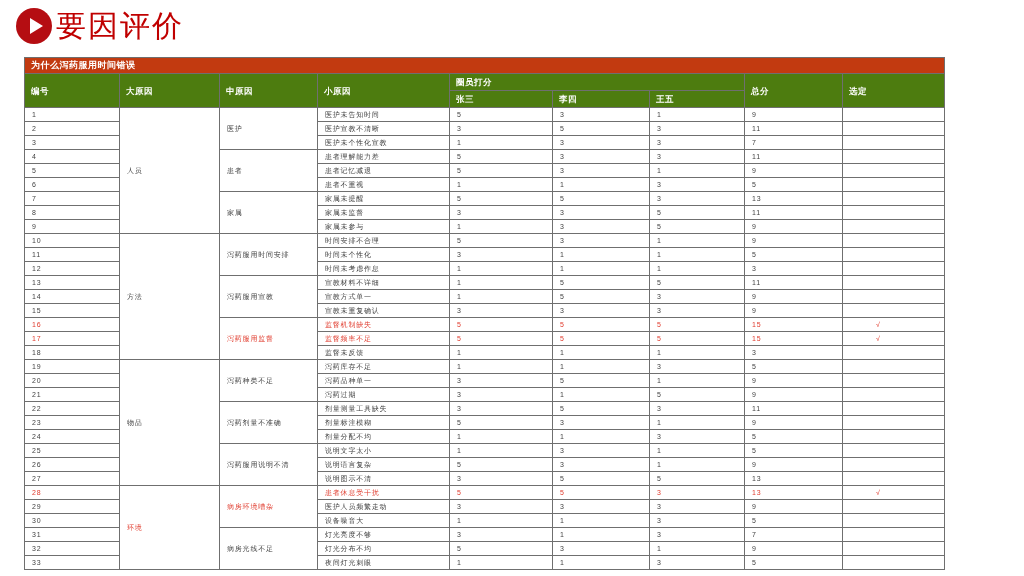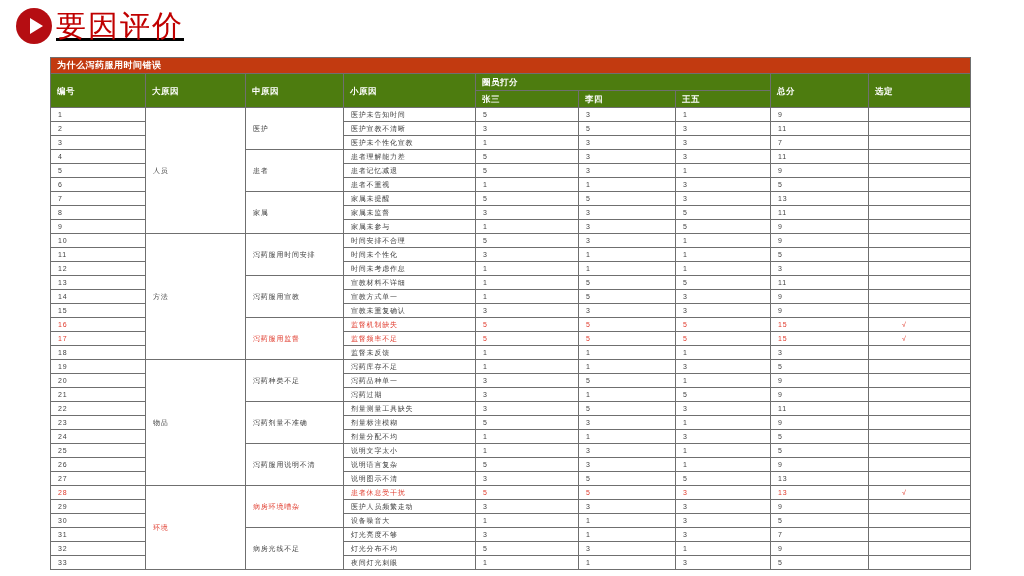--- a/index.html
+++ b/index.html
@@ -1,35 +1,35 @@
 <!DOCTYPE html>
 <html><head>
 <meta charset="utf-8">
 <style>
   html,body{margin:0;padding:0;}
   body{
     width:1024px;height:576px;overflow:hidden;background:#ffffff;
     font-family:"Liberation Sans","DejaVu Sans",sans-serif;
     position:relative;
   }
-  .title-bar{position:absolute;top:8px;left:16px;display:flex;align-items:center;gap:4px;text-decoration:underline;}
+  .title-bar{position:absolute;top:8px;left:16px;display:flex;align-items:center;gap:4px;}
   .play-icon{
     width:36px;height:36px;border-radius:50%;background:#b50d12;
     position:relative;flex:0 0 auto;
   }
   .play-icon .tri{
     position:absolute;left:14px;top:10px;width:0;height:0;
     border-left:13px solid #ffffff;
     border-top:8px solid transparent;
     border-bottom:8px solid transparent;
   }
   h1.page-title{
     margin:0;color:#c00000;font-size:30px;font-weight:500;letter-spacing:2px;line-height:1;
   }
-  .tbl-wrap{position:absolute;left:50px;top:57px;width:920px;}
+  .tbl-wrap{position:absolute;left:24px;top:57px;width:920px;}
   table{border-collapse:collapse;width:100%;table-layout:fixed;}
   td,th{border:1px solid #6f6f6f;box-sizing:border-box;}
   tr.caption-row td{
     background:#c23a10;color:#ffffff;font-size:9px;font-weight:bold;
     height:15px;line-height:15px;text-align:left;padding:0 0 0 6px;
     letter-spacing:0.5px;white-space:nowrap;overflow:hidden;
   }
   thead th{
     background:#4d7c0f;color:#ffffff;font-size:8.5px;font-weight:600;
     text-align:left;padding:0 0 0 6px;height:16px;line-height:16px;

